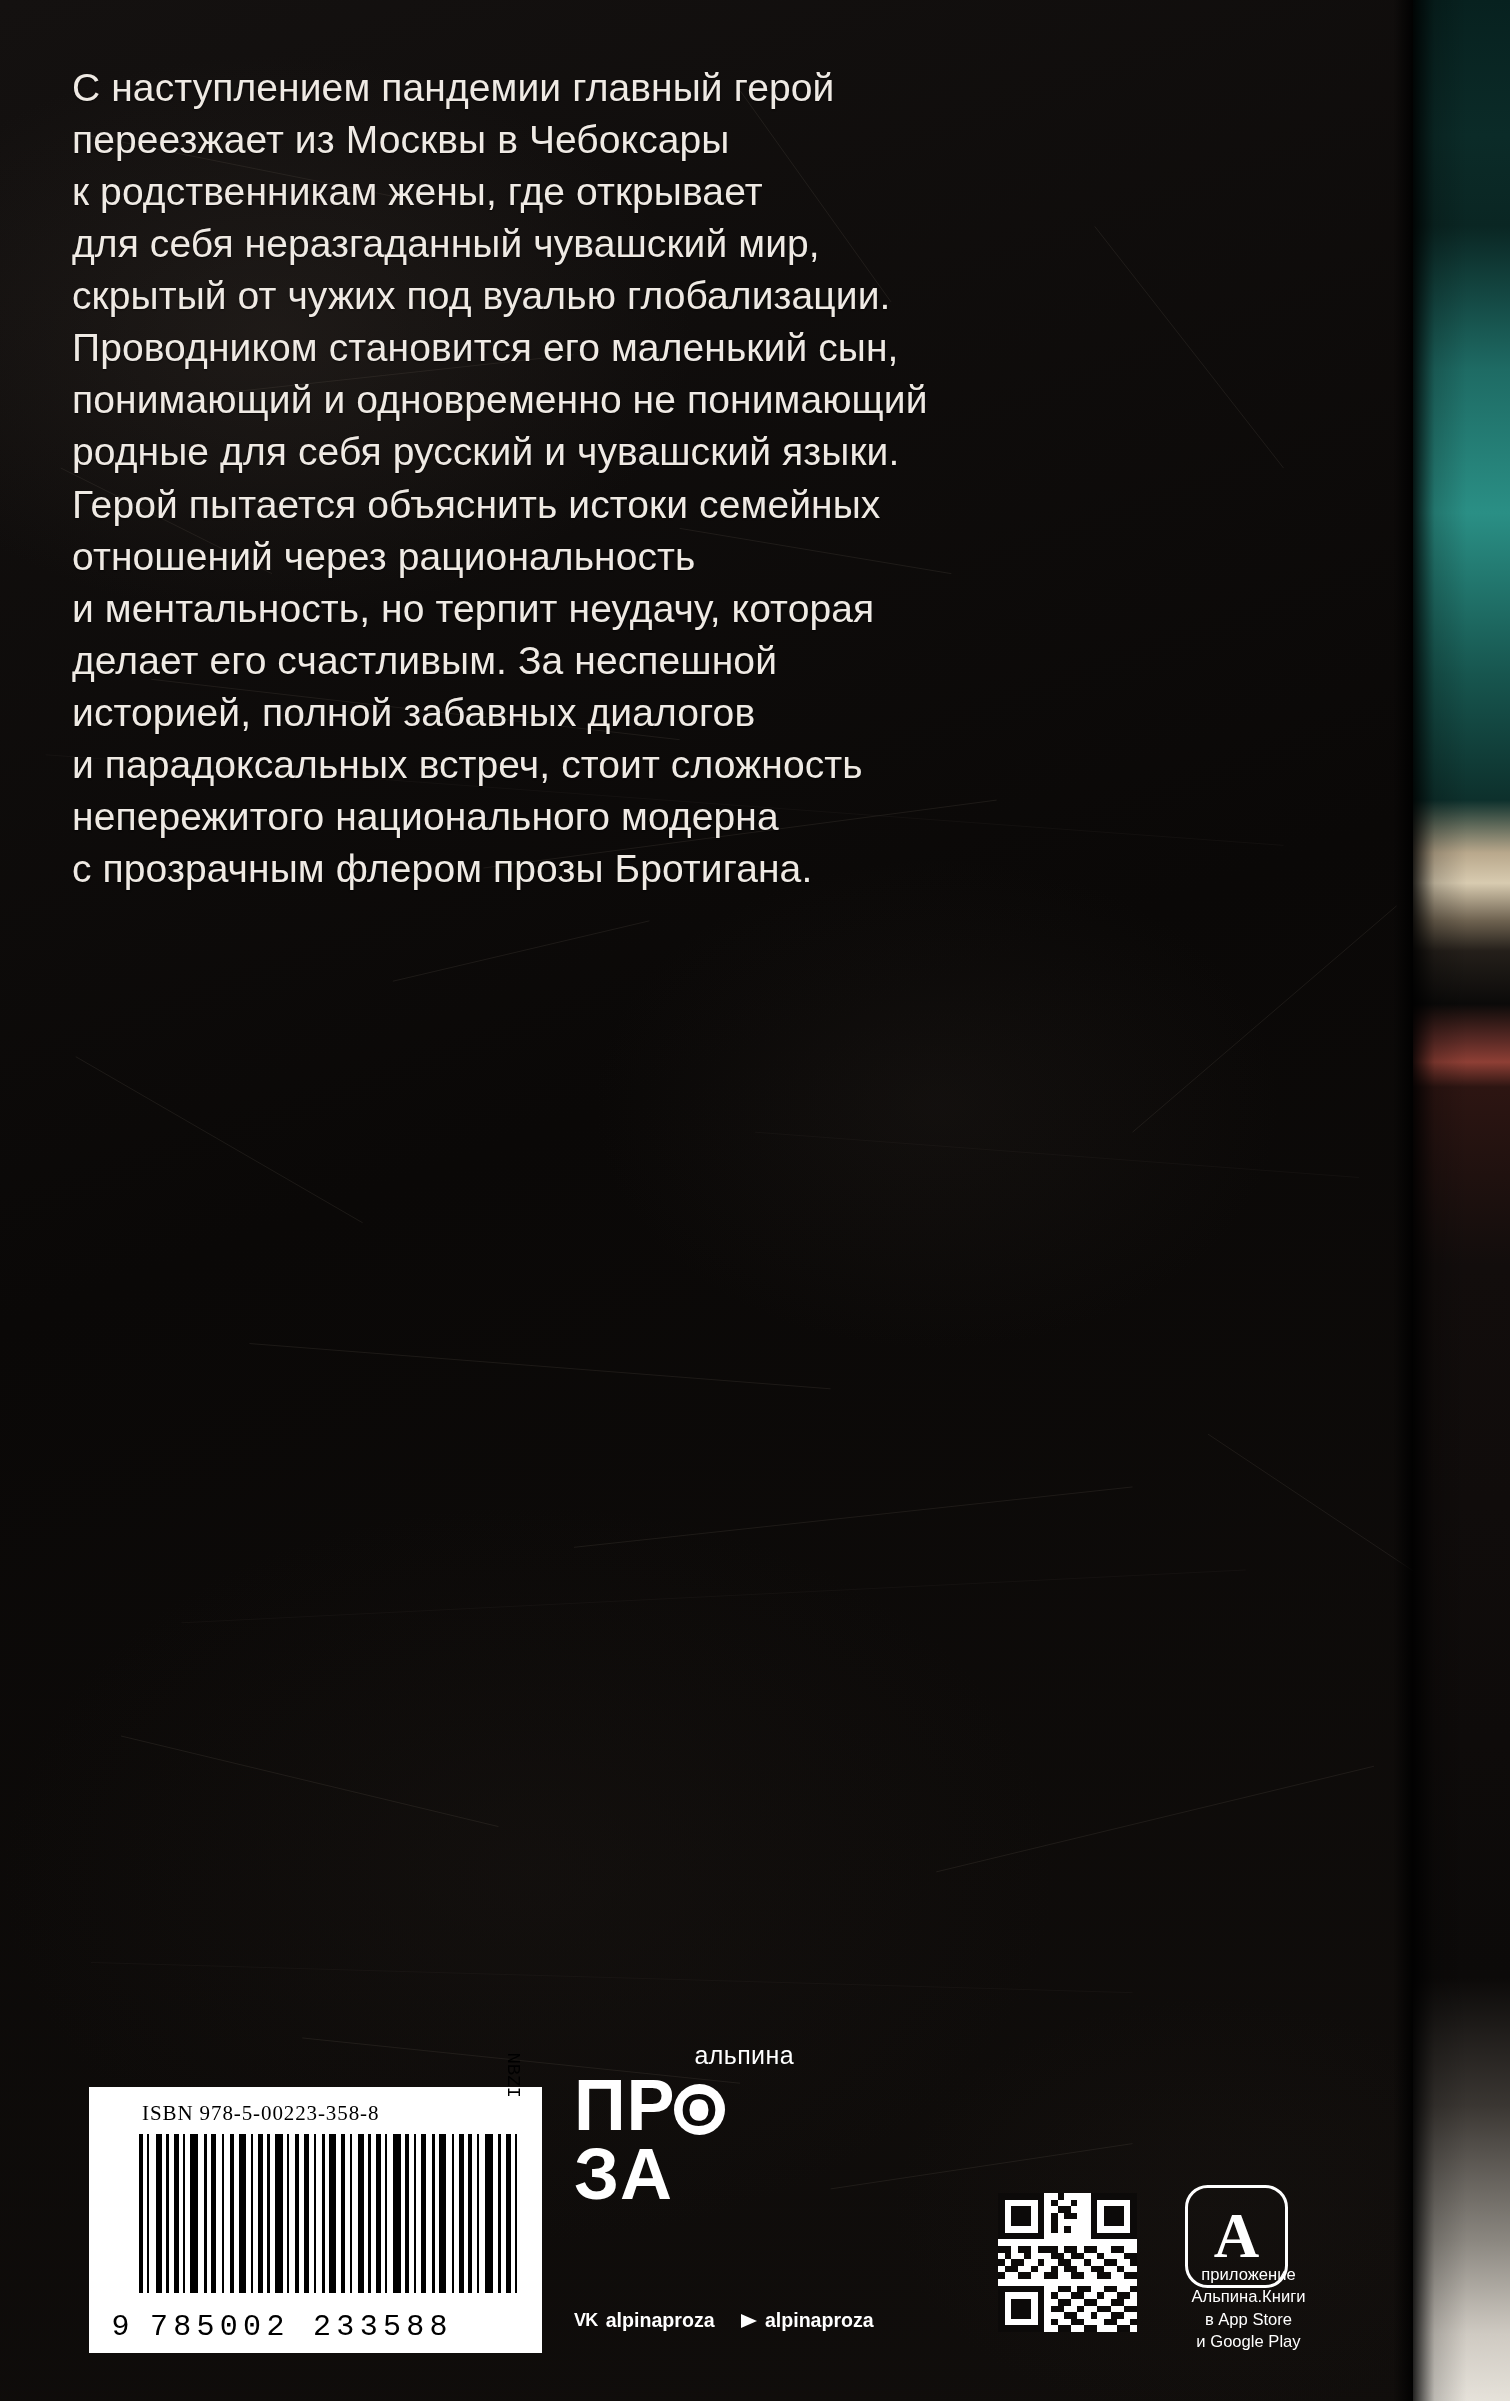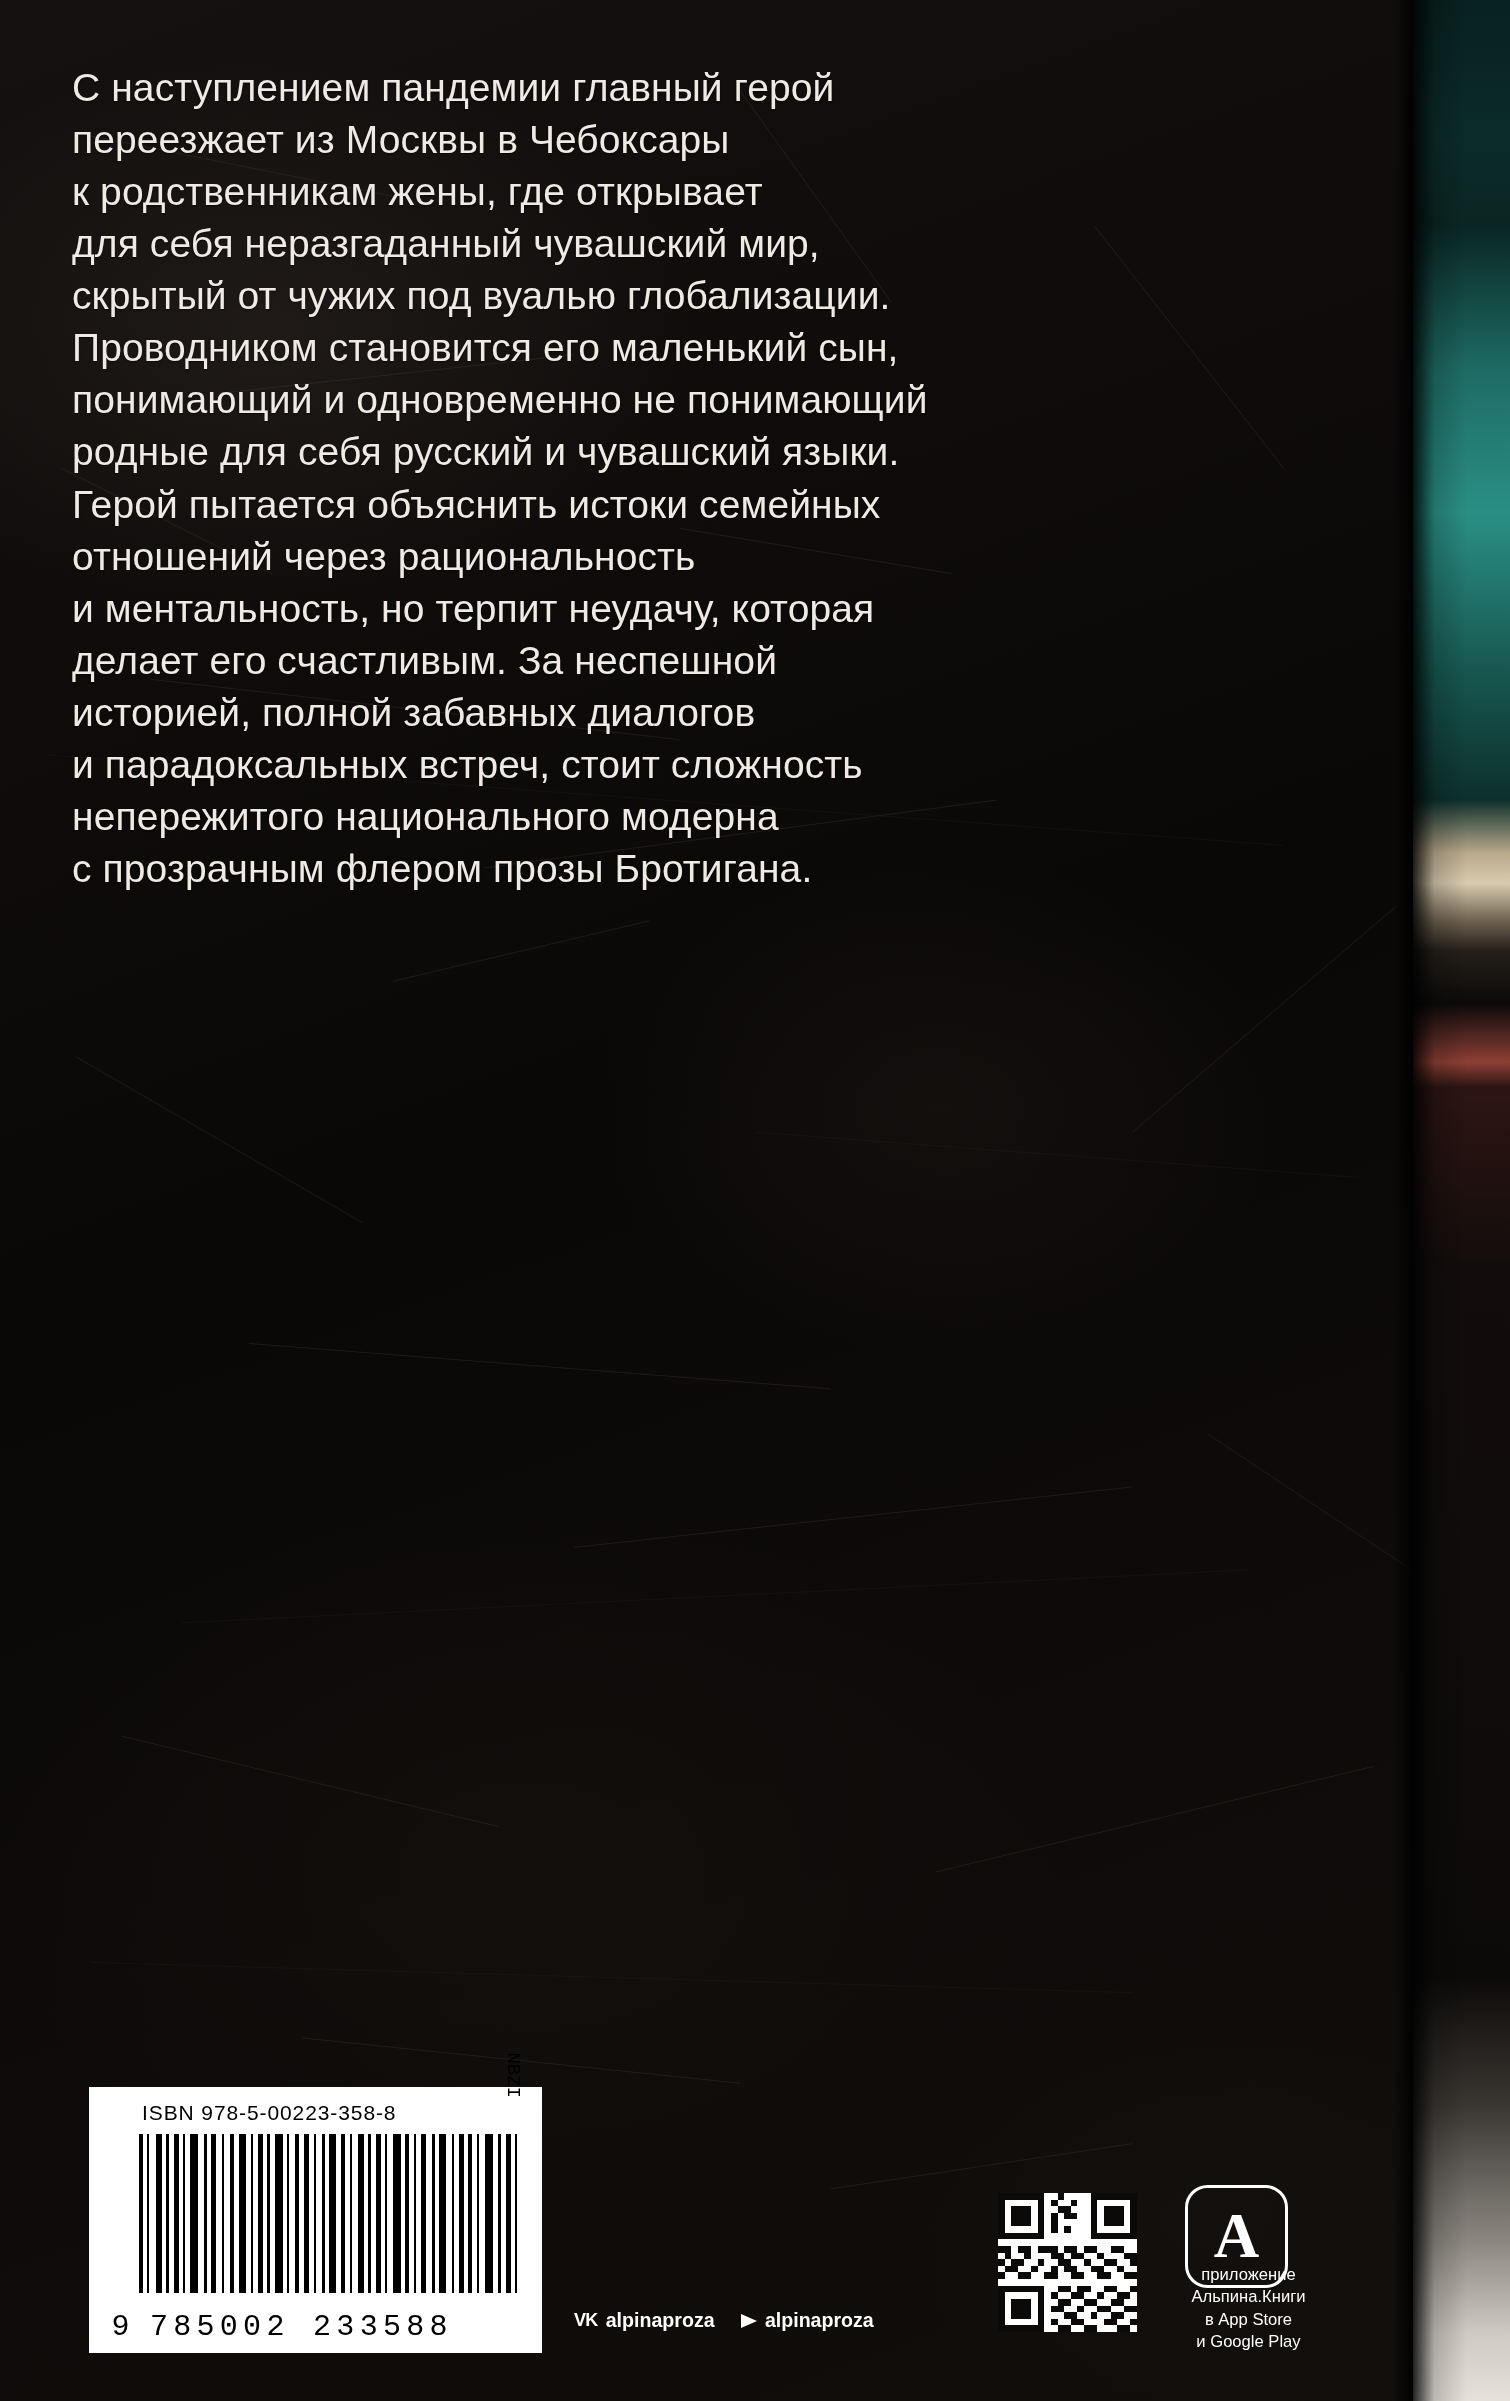--- a/index.html
+++ b/index.html
@@ -119,21 +119,21 @@
     width: 453px;
     height: 266px;
     background: #ffffff;
     padding: 0;
   }
   .barcode-isbn {
     position: absolute;
     top: 13.6px;
     left: 53px;
     right: 15px;
-    font-family: Liberation Sans, sans-serif;
+    font-family: Liberation Serif, serif;
     font-size: 21px;
     letter-spacing: 0.9px;
     color: #000;
     white-space: nowrap;
   }
   .barcode-side {
     position: absolute;
     top: 10.6px;
     right: 18px;
     font-family: "Liberation Mono", monospace;
@@ -402,20 +402,24 @@
         <span style="left:359px;width:3px"></span>
         <span style="left:367px;width:4.5px"></span>
         <span style="left:376px;width:2.3px"></span>
       </div>
       <div class="barcode-digits">
         <span class="lead">9</span>
         <span>785002 233588</span>
       </div>
     </div>
 
+    <div class="publisher">
+      <div class="pub-alpina">альпина</div>
+      <div class="pub-proza"><span>ПР</span><span class="o-letter">О</span><span>ЗА</span></div>
+    </div>
 
 
     <div class="socials">
       <div class="social">
         <span class="vk-glyph">VK</span>
         <span>alpinaproza</span>
       </div>
       <div class="social">
         <span class="tg-glyph"></span>
         <span>alpinaproza</span>

